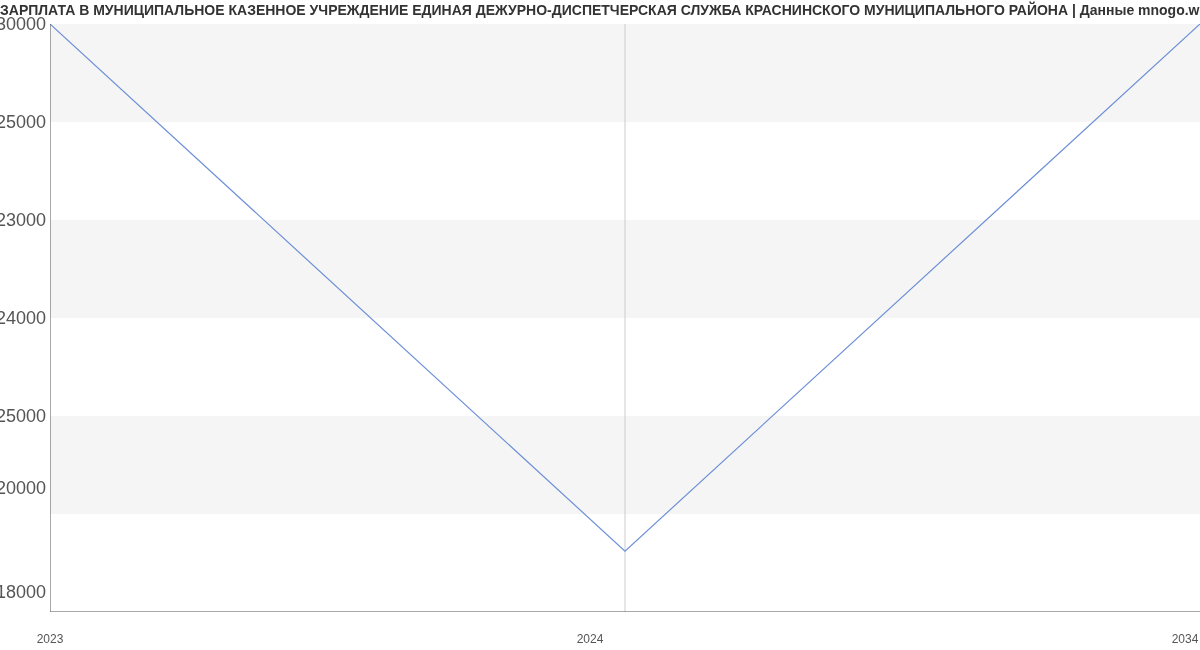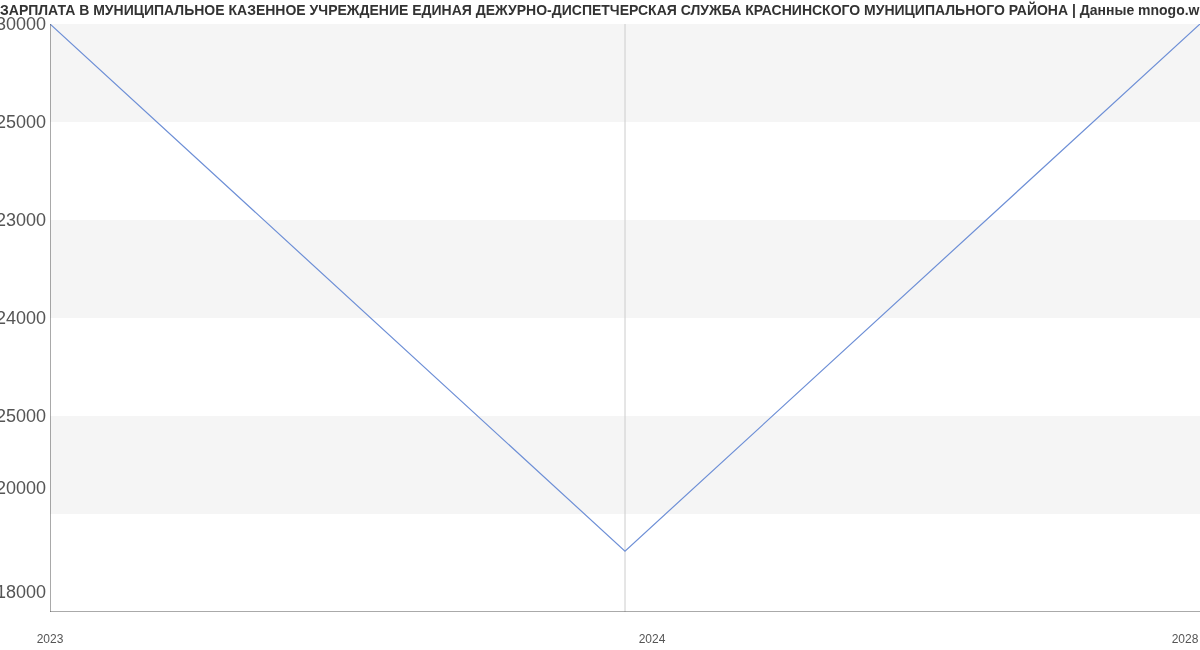--- a/index.html
+++ b/index.html
@@ -85,14 +85,14 @@
 
 <div class="y-label" style="top:592px">18000</div>
 <div class="y-label" style="top:488px">20000</div>
 <div class="y-label" style="top:416px">25000</div>
 <div class="y-label" style="top:318px">24000</div>
 <div class="y-label" style="top:220px">23000</div>
 <div class="y-label" style="top:122px">25000</div>
 <div class="y-label" style="top:24px">30000</div>
 
 <div class="x-label" style="left:50px">2023</div>
-<div class="x-label" style="left:652px">2024</div>
-<div class="x-label" style="left:1185px">2028</div>
+<div class="x-label" style="left:590px">2024</div>
+<div class="x-label" style="left:1185px">2034</div>
 
 </body></html>

